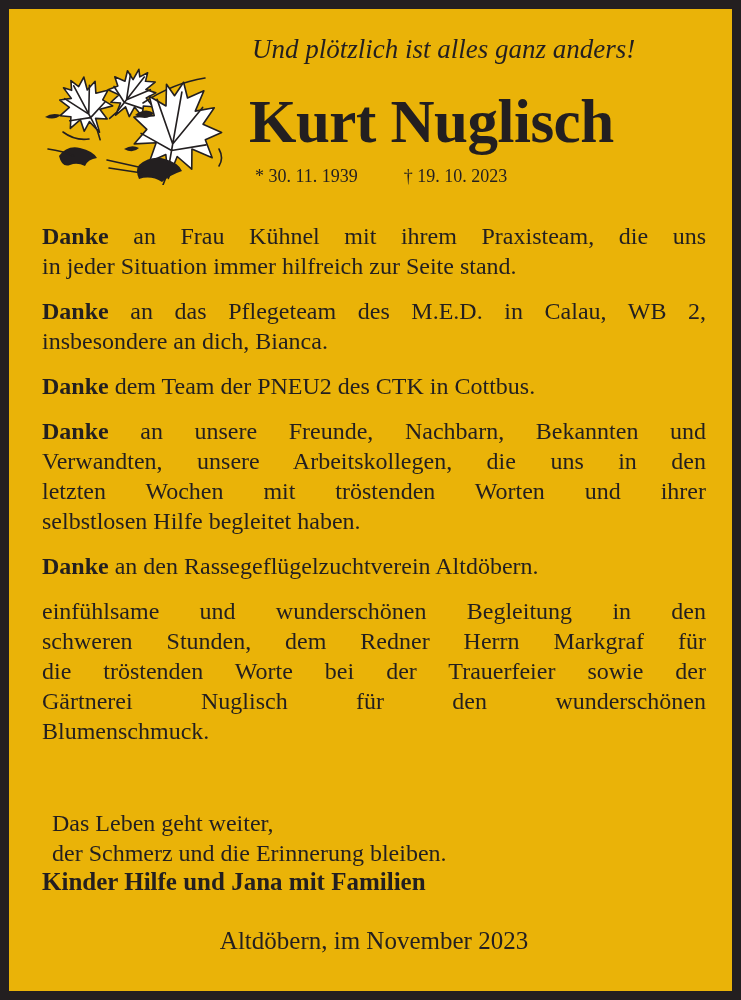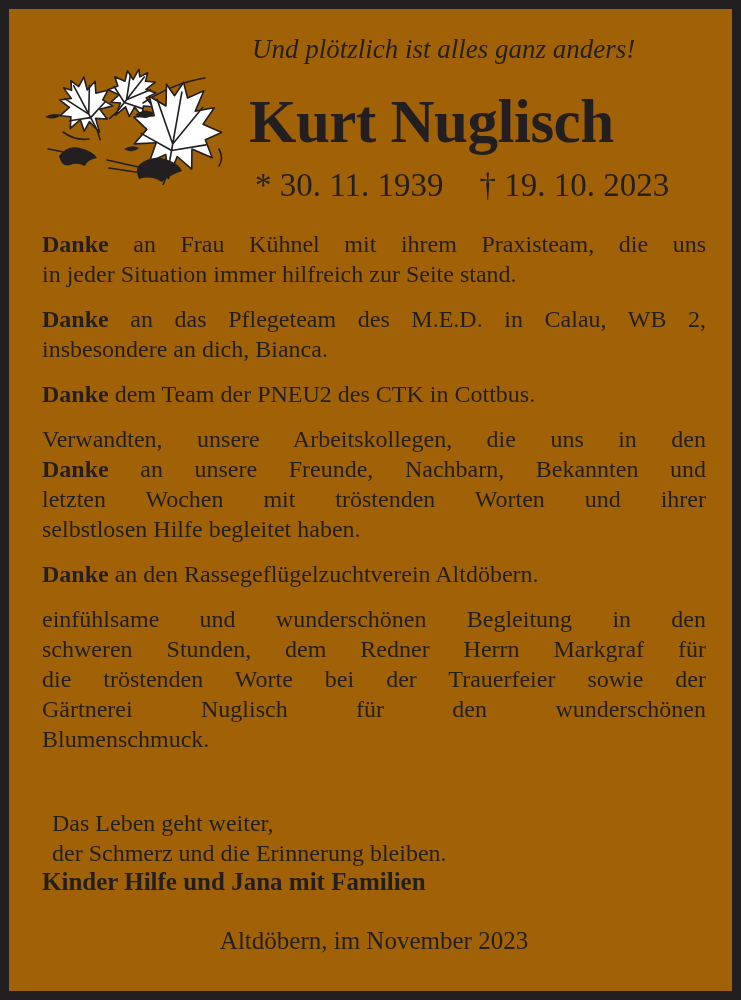--- a/index.html
+++ b/index.html
@@ -1,43 +1,43 @@
 <!DOCTYPE html>
 <html lang="de"><head>
 <meta charset="utf-8">
 <style>
   html,body { margin:0; padding:0; background:#444; }
   .page {
     position:relative;
     width:741px; height:1000px;
     box-sizing:border-box;
-    background:#a16207;
+    background:#eab308;
     border:9px solid #231f20;
     font-family:"Liberation Serif","DejaVu Serif",serif;
     color:#231f20;
     overflow:hidden;
   }
   .leaves { position:absolute; left:30px; top:52px; width:192px; height:124px; }
   .tagline {
     position:absolute; left:243px; top:24px;
     font-style:italic; font-size:27px; line-height:1.2;
     white-space:nowrap;
   }
   .name {
     position:absolute; left:240px; top:82px; margin:0;
     font-size:61px; font-weight:bold; line-height:1;
     letter-spacing:-0.5px; white-space:nowrap;
   }
   .dates {
     position:absolute; left:246px; top:158px;
-    display:flex; gap:36px;
-    font-size:33px; line-height:1.1; white-space:nowrap;align-items:center;
+    display:flex; gap:46px;
+    font-size:18px; line-height:1.1; white-space:nowrap;align-items:center;
   }
   .body-block {
-    position:absolute; left:33px; top:220px; width:664px;
+    position:absolute; left:33px; top:212px; width:664px;
     font-size:24px; line-height:30px;
   }
   .para { margin:0 0 15px 0; }
   .tline { white-space:normal; }
   .stretch { text-align:justify; text-align-last:justify; }
   .lead { font-weight:bold; }
   .closing-block {
     position:absolute; left:43px; top:799px; width:664px;
     font-size:24px; line-height:30px;
   }
@@ -96,22 +96,22 @@
         <div class="tline">in jeder Situation immer hilfreich zur Seite stand.</div>
       </div>
       <div class="para">
         <div class="tline stretch"><b class="lead">Danke</b> an das Pflegeteam des M.E.D. in Calau, WB 2,</div>
         <div class="tline">insbesondere an dich, Bianca.</div>
       </div>
       <div class="para">
         <div class="tline"><b class="lead">Danke</b> dem Team der PNEU2 des CTK in Cottbus.</div>
       </div>
       <div class="para">
+        <div class="tline stretch"><b class="lead">Danke</b> an unsere Freunde, Nachbarn, Bekannten und</div>
         <div class="tline stretch">Verwandten, unsere Arbeitskollegen, die uns in den</div>
-        <div class="tline stretch"><b class="lead">Danke</b> an unsere Freunde, Nachbarn, Bekannten und</div>
         <div class="tline stretch">letzten Wochen mit tröstenden Worten und ihrer</div>
         <div class="tline">selbstlosen Hilfe begleitet haben.</div>
       </div>
       <div class="para">
         <div class="tline"><b class="lead">Danke</b> an den Rassegeflügelzuchtverein Altdöbern.</div>
       </div>
       <div class="para">
         <div class="tline stretch">einfühlsame und wunderschönen Begleitung in den</div>
         <div class="tline stretch">schweren Stunden, dem Redner Herrn Markgraf für</div>
         <div class="tline stretch">die tröstenden Worte bei der Trauerfeier sowie der</div>

